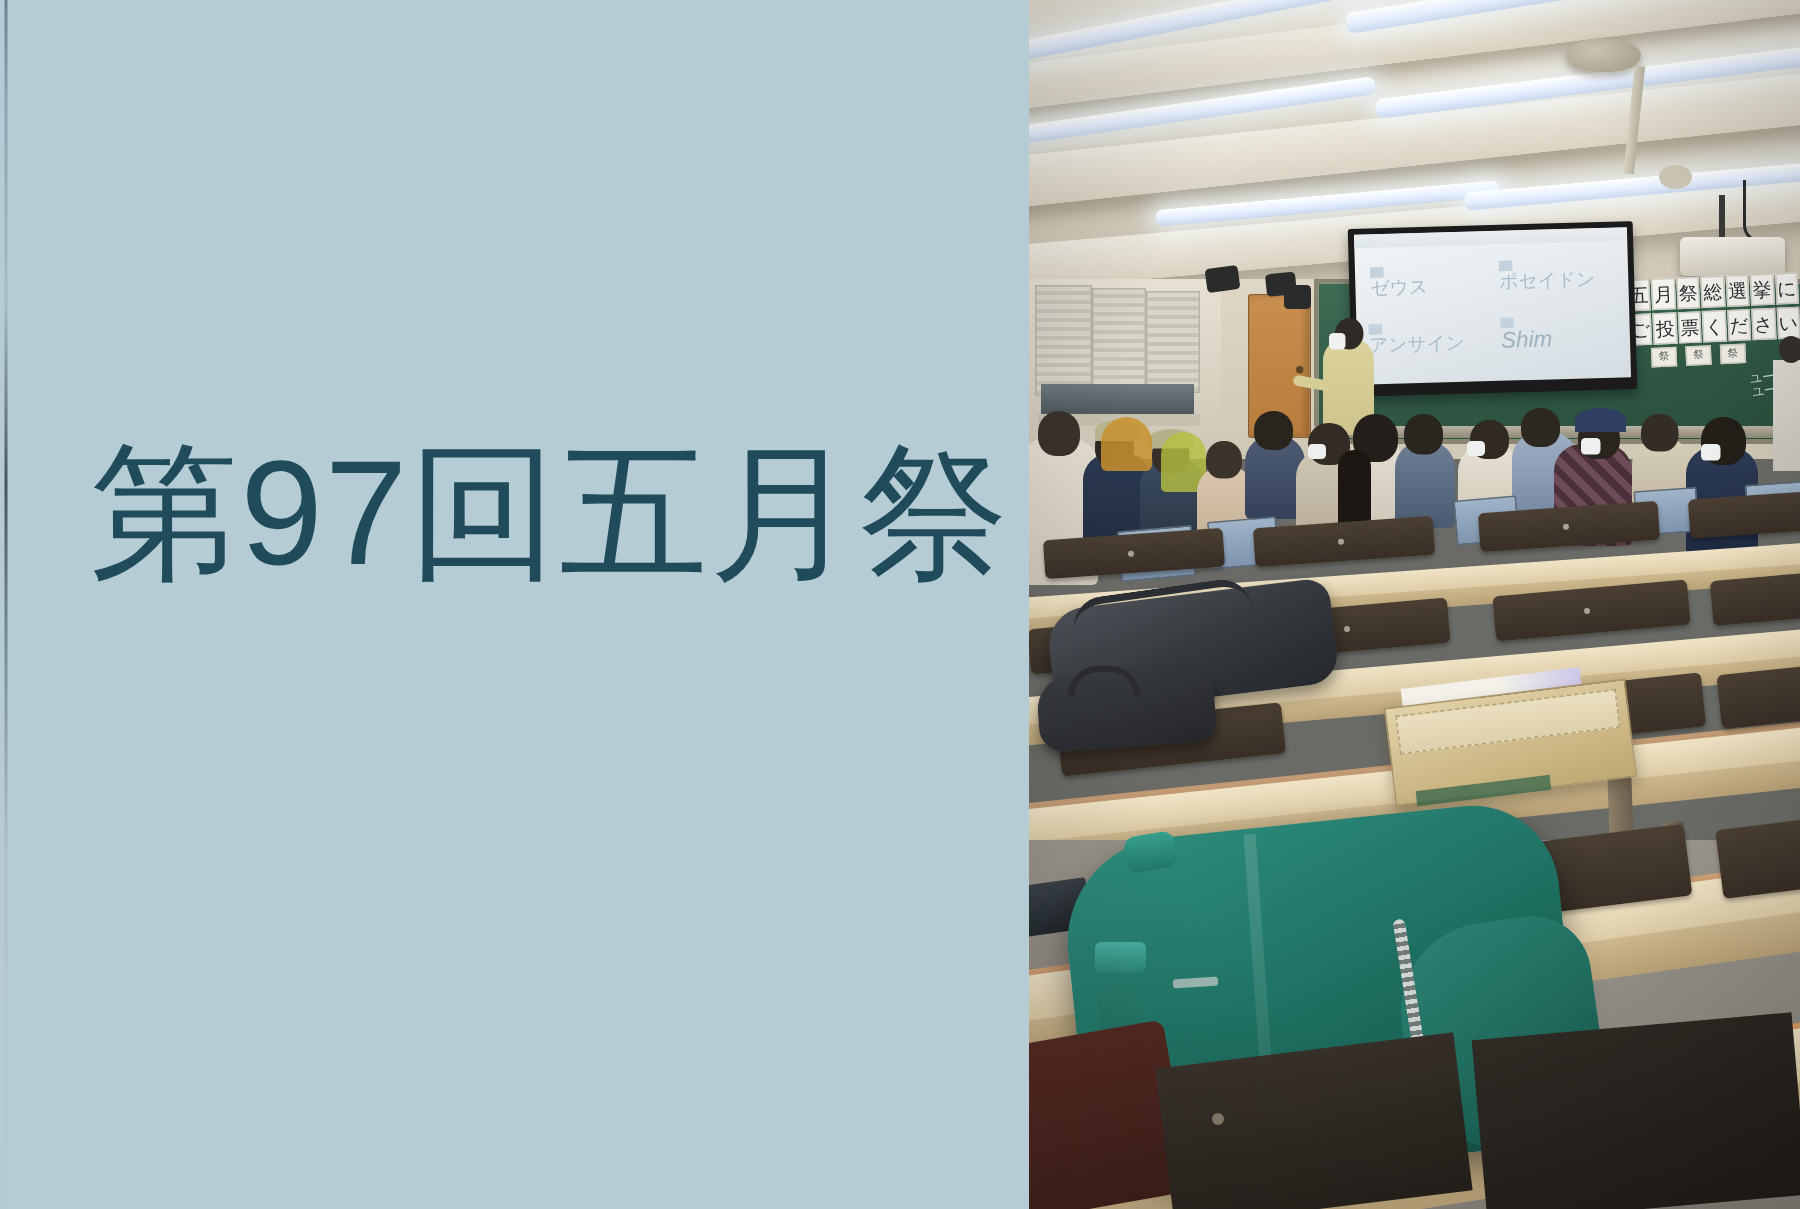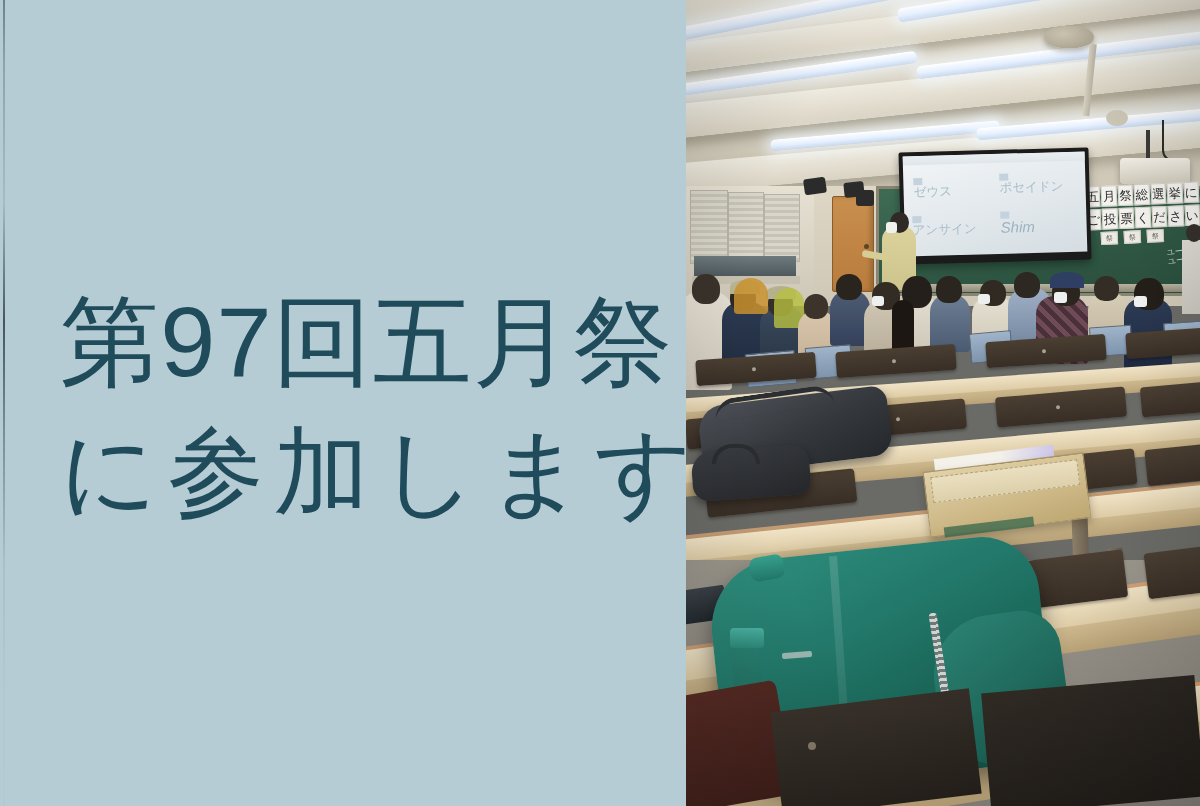--- a/index.html
+++ b/index.html
@@ -276,21 +276,20 @@
 </style>
 </head>
 <body>
 
 <div id="banner">
 
   <div id="text-panel">
     <div id="left-edge-line"></div>
     <div id="headline">
       <span class="ln ln1">第97回五月祭</span>
-      <span class="ln ln2">に参加します</span>
     </div>
   </div>
 
   <div id="photo">
 
     <div class="ph" id="ceiling"></div>
     <div class="beam" id="beam1"></div>
     <div class="beam" id="beam2"></div>
     <div class="beam" id="beam3"></div>
     <div class="tube" id="t1"></div>

